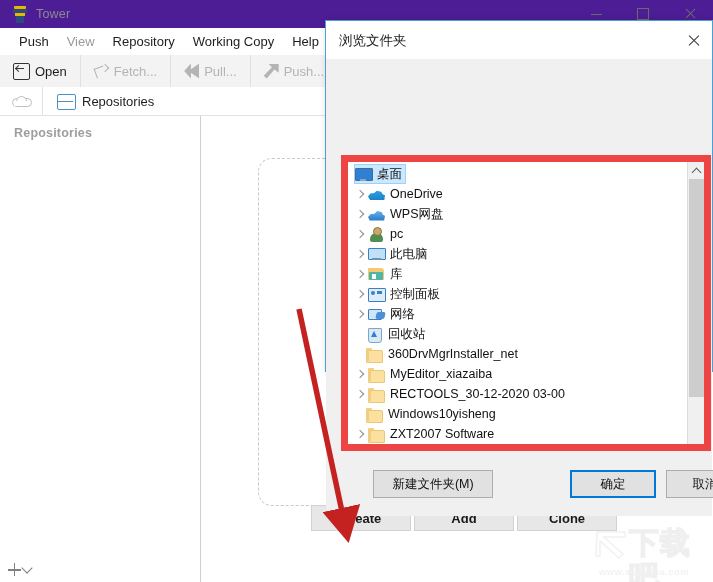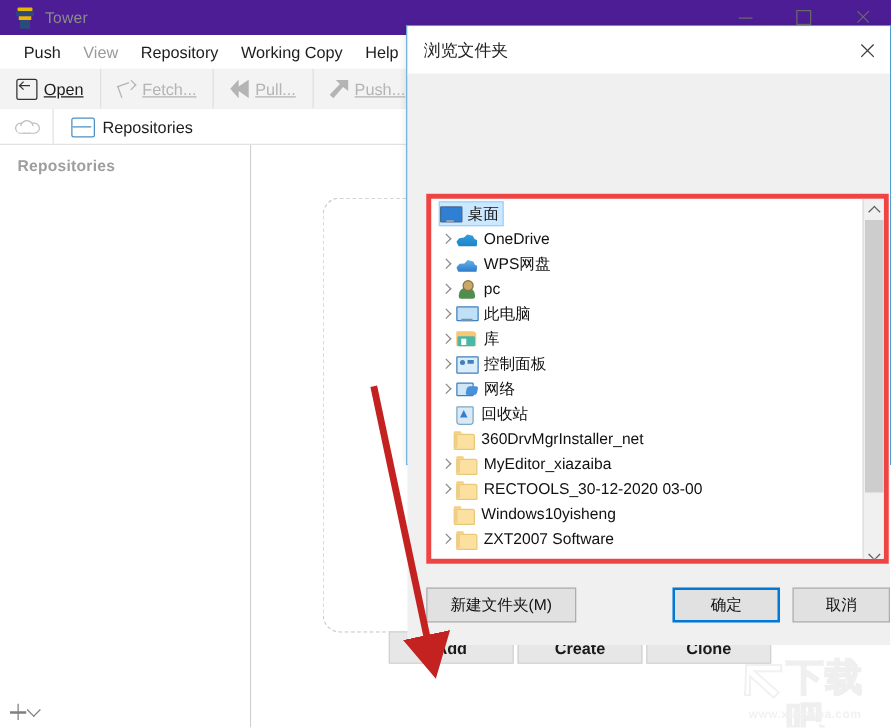--- a/index.html
+++ b/index.html
@@ -33,21 +33,21 @@
   #win-close .g:before{transform:rotate(45deg);}
   #win-close .g:after{transform:rotate(-45deg);}
 
   
   #menubar{position:absolute;left:0;top:28px;width:713px;height:27px;background:#fff;display:flex;align-items:center;padding-left:10px;box-sizing:border-box;}
   .menu-item{font-size:13px;color:#1d1d1d;padding:3px 9px;cursor:default;white-space:nowrap;}
   .menu-item.dim{color:#9a9a9a;}
 
   
   #toolbar{position:absolute;left:0;top:55px;width:713px;height:32px;background:#f3f3f3;border-bottom:1px solid #dcdcdc;display:flex;align-items:stretch;}
-  .tb-btn{display:flex;align-items:center;gap:5px;padding:0 13px;font-size:13px;color:#1d1d1d;border-right:1px solid #e0e0e0;white-space:nowrap;text-decoration:underline;}
+  .tb-btn{display:flex;align-items:center;gap:5px;padding:0 13px;font-size:13px;color:#1d1d1d;border-right:1px solid #e0e0e0;white-space:nowrap;}
   .tb-btn.dim{color:#b4b4b4;}
   .tb-ico{width:15px;height:15px;display:inline-block;position:relative;flex:none;}
   
   .ic-open{border:1.4px solid #333;border-radius:2px;}
   .ic-open:after{content:"";position:absolute;left:2px;top:4.5px;width:8px;height:1.4px;background:#333;}
   .ic-open:before{content:"";position:absolute;left:2px;top:2px;width:4px;height:4px;border-left:1.4px solid #333;border-bottom:1.4px solid #333;transform:rotate(45deg);}
   .ic-fetch:before{content:"";position:absolute;left:1px;top:3px;width:9px;height:9px;border-left:1.6px solid currentColor;border-top:1.6px solid currentColor;transform:rotate(-20deg);}
   .ic-fetch:after{content:"";position:absolute;left:8px;top:1px;width:5px;height:5px;border-right:1.6px solid currentColor;border-top:1.6px solid currentColor;transform:rotate(45deg);}
   .ic-pull{background:currentColor;clip-path:polygon(100% 0,100% 100%,45% 62%,45% 100%,0 50%,45% 0,45% 38%);}
   .ic-push{background:currentColor;clip-path:polygon(100% 0,100% 62%,72% 40%,20% 100%,0 82%,55% 25%,30% 0);}
@@ -96,21 +96,21 @@
   #dialog{position:absolute;left:325px;top:20px;width:388px;height:352px;background:#ffffff;border:1px solid #4a9fd4;box-sizing:border-box;box-shadow:0 0 6px rgba(0,0,0,.12);}
   #dlg-title-bar{position:absolute;left:0;top:0;width:386px;height:38px;background:#fff;border-bottom:1px solid #eaeaea;}
   #dlg-title{position:absolute;left:13px;top:11px;font-size:13.5px;color:#1d1d1d;}
   #dlg-close{position:absolute;right:6px;top:6px;width:26px;height:26px;display:flex;align-items:center;justify-content:center;}
   #dlg-close .g{position:relative;width:13px;height:13px;}
   #dlg-close .g:before,#dlg-close .g:after{content:"";position:absolute;left:0;top:6px;width:14px;height:1.2px;background:#3a3a3a;}
   #dlg-close .g:before{transform:rotate(45deg);}
   #dlg-close .g:after{transform:rotate(-45deg);}
   #dlg-body{position:absolute;left:0;top:38px;width:386px;height:457px;background:#f0f0f0;}
 
-  #tree-panel{position:absolute;left:15px;top:96px;width:370px;height:296px;background:#fff;border:4px solid #ef4444;box-sizing:border-box;overflow:hidden;}
+  #tree-panel{position:absolute;left:15px;top:96px;width:370px;height:296px;background:#fff;border:7px solid #ef4444;box-sizing:border-box;overflow:hidden;}
   #tree-list{position:absolute;left:0;top:0;width:352px;height:294px;overflow:hidden;padding-top:2px;box-sizing:border-box;}
   .tree-row{height:20px;display:flex;align-items:center;padding-left:4px;box-sizing:border-box;white-space:nowrap;}
   .tree-row.selected{background:#cce8ff;border:1px solid #99d1ff;box-sizing:border-box;width:52px;margin-left:6px;padding-left:0;}
   .tw-chev{width:16px;height:20px;display:flex;align-items:center;justify-content:center;flex:none;}
   .tw-chev i{display:block;width:5px;height:5px;border-right:1.4px solid #8a8a8a;border-top:1.4px solid #8a8a8a;transform:rotate(45deg);}
   .tw-ico{width:17px;height:15px;margin-right:5px;flex:none;position:relative;}
   .tw-label{font-size:12.5px;color:#111;line-height:20px;}
   .indent{width:14px;flex:none;}
 
   
@@ -140,21 +140,21 @@
   #tree-scroll{position:absolute;right:0;top:0;width:17px;height:294px;background:#f0f0f0;border-left:1px solid #dcdcdc;box-sizing:border-box;}
   .sb-arrow{width:17px;height:17px;display:flex;align-items:center;justify-content:center;}
   .sb-arrow i{width:6px;height:6px;border-left:1.4px solid #5d5d5d;border-top:1.4px solid #5d5d5d;}
   #sb-up i{transform:rotate(45deg);margin-top:3px;}
   #sb-down i{transform:rotate(-135deg);margin-bottom:3px;}
   #sb-thumb{position:absolute;left:1px;top:17px;width:15px;height:218px;background:#cdcdcd;}
   #sb-down{position:absolute;bottom:0;left:0;}
 
   
   #dlg-buttons{position:absolute;left:0;top:403px;width:386px;height:52px;}
-  .dbtn{position:absolute;height:28px;background:#e1e1e1;border:1px solid #adadad;box-sizing:border-box;display:flex;align-items:center;justify-content:center;font-size:12.5px;color:#111;}
+  .dbtn{position:absolute;height:28px;background:#e1e1e1;border:1px solid #adadad;box-sizing:border-box;display:flex;align-items:center;justify-content:center;font-size:12.5px;color:#111;margin-left:32px;}
   #btn-newfolder{left:15px;top:8px;width:120px;}
   #btn-ok{left:212px;top:8px;width:86px;border:2px solid #0078d7;background:#e1e1e1;}
   #btn-cancel{left:308px;top:8px;width:78px;}
 </style>
 </head>
 <body>
 
 <div id="app-window">
 
   <div id="titlebar">
@@ -230,22 +230,22 @@
     <div id="sidebar-header">Repositories</div>
     <div id="sidebar-add">
       <span class="plus"></span>
       <span class="chev"></span>
     </div>
   </div>
 
   <div id="content">
     <div id="dropzone"></div>
     <div id="action-row">
+      <div class="act-btn">Create</div>
       <div class="act-btn">Add</div>
-      <div class="act-btn">Create</div>
       <div class="act-btn">Clone</div>
     </div>
   </div>
 
   <div id="watermark">
     <svg id="wm-arrow" viewBox="0 0 34 30">
       <path d="M2 3 L30 3 L30 8 L9 8 L28 25 L24 29 L5 12 L5 27 L1 27 Z" fill="none" stroke="#e6e6e6" stroke-width="1.6"></path>
     </svg>
     <div id="wm-text" style="left:32px;">下载吧</div>
     <div id="wm-url">www.xiazaiba.com</div>

